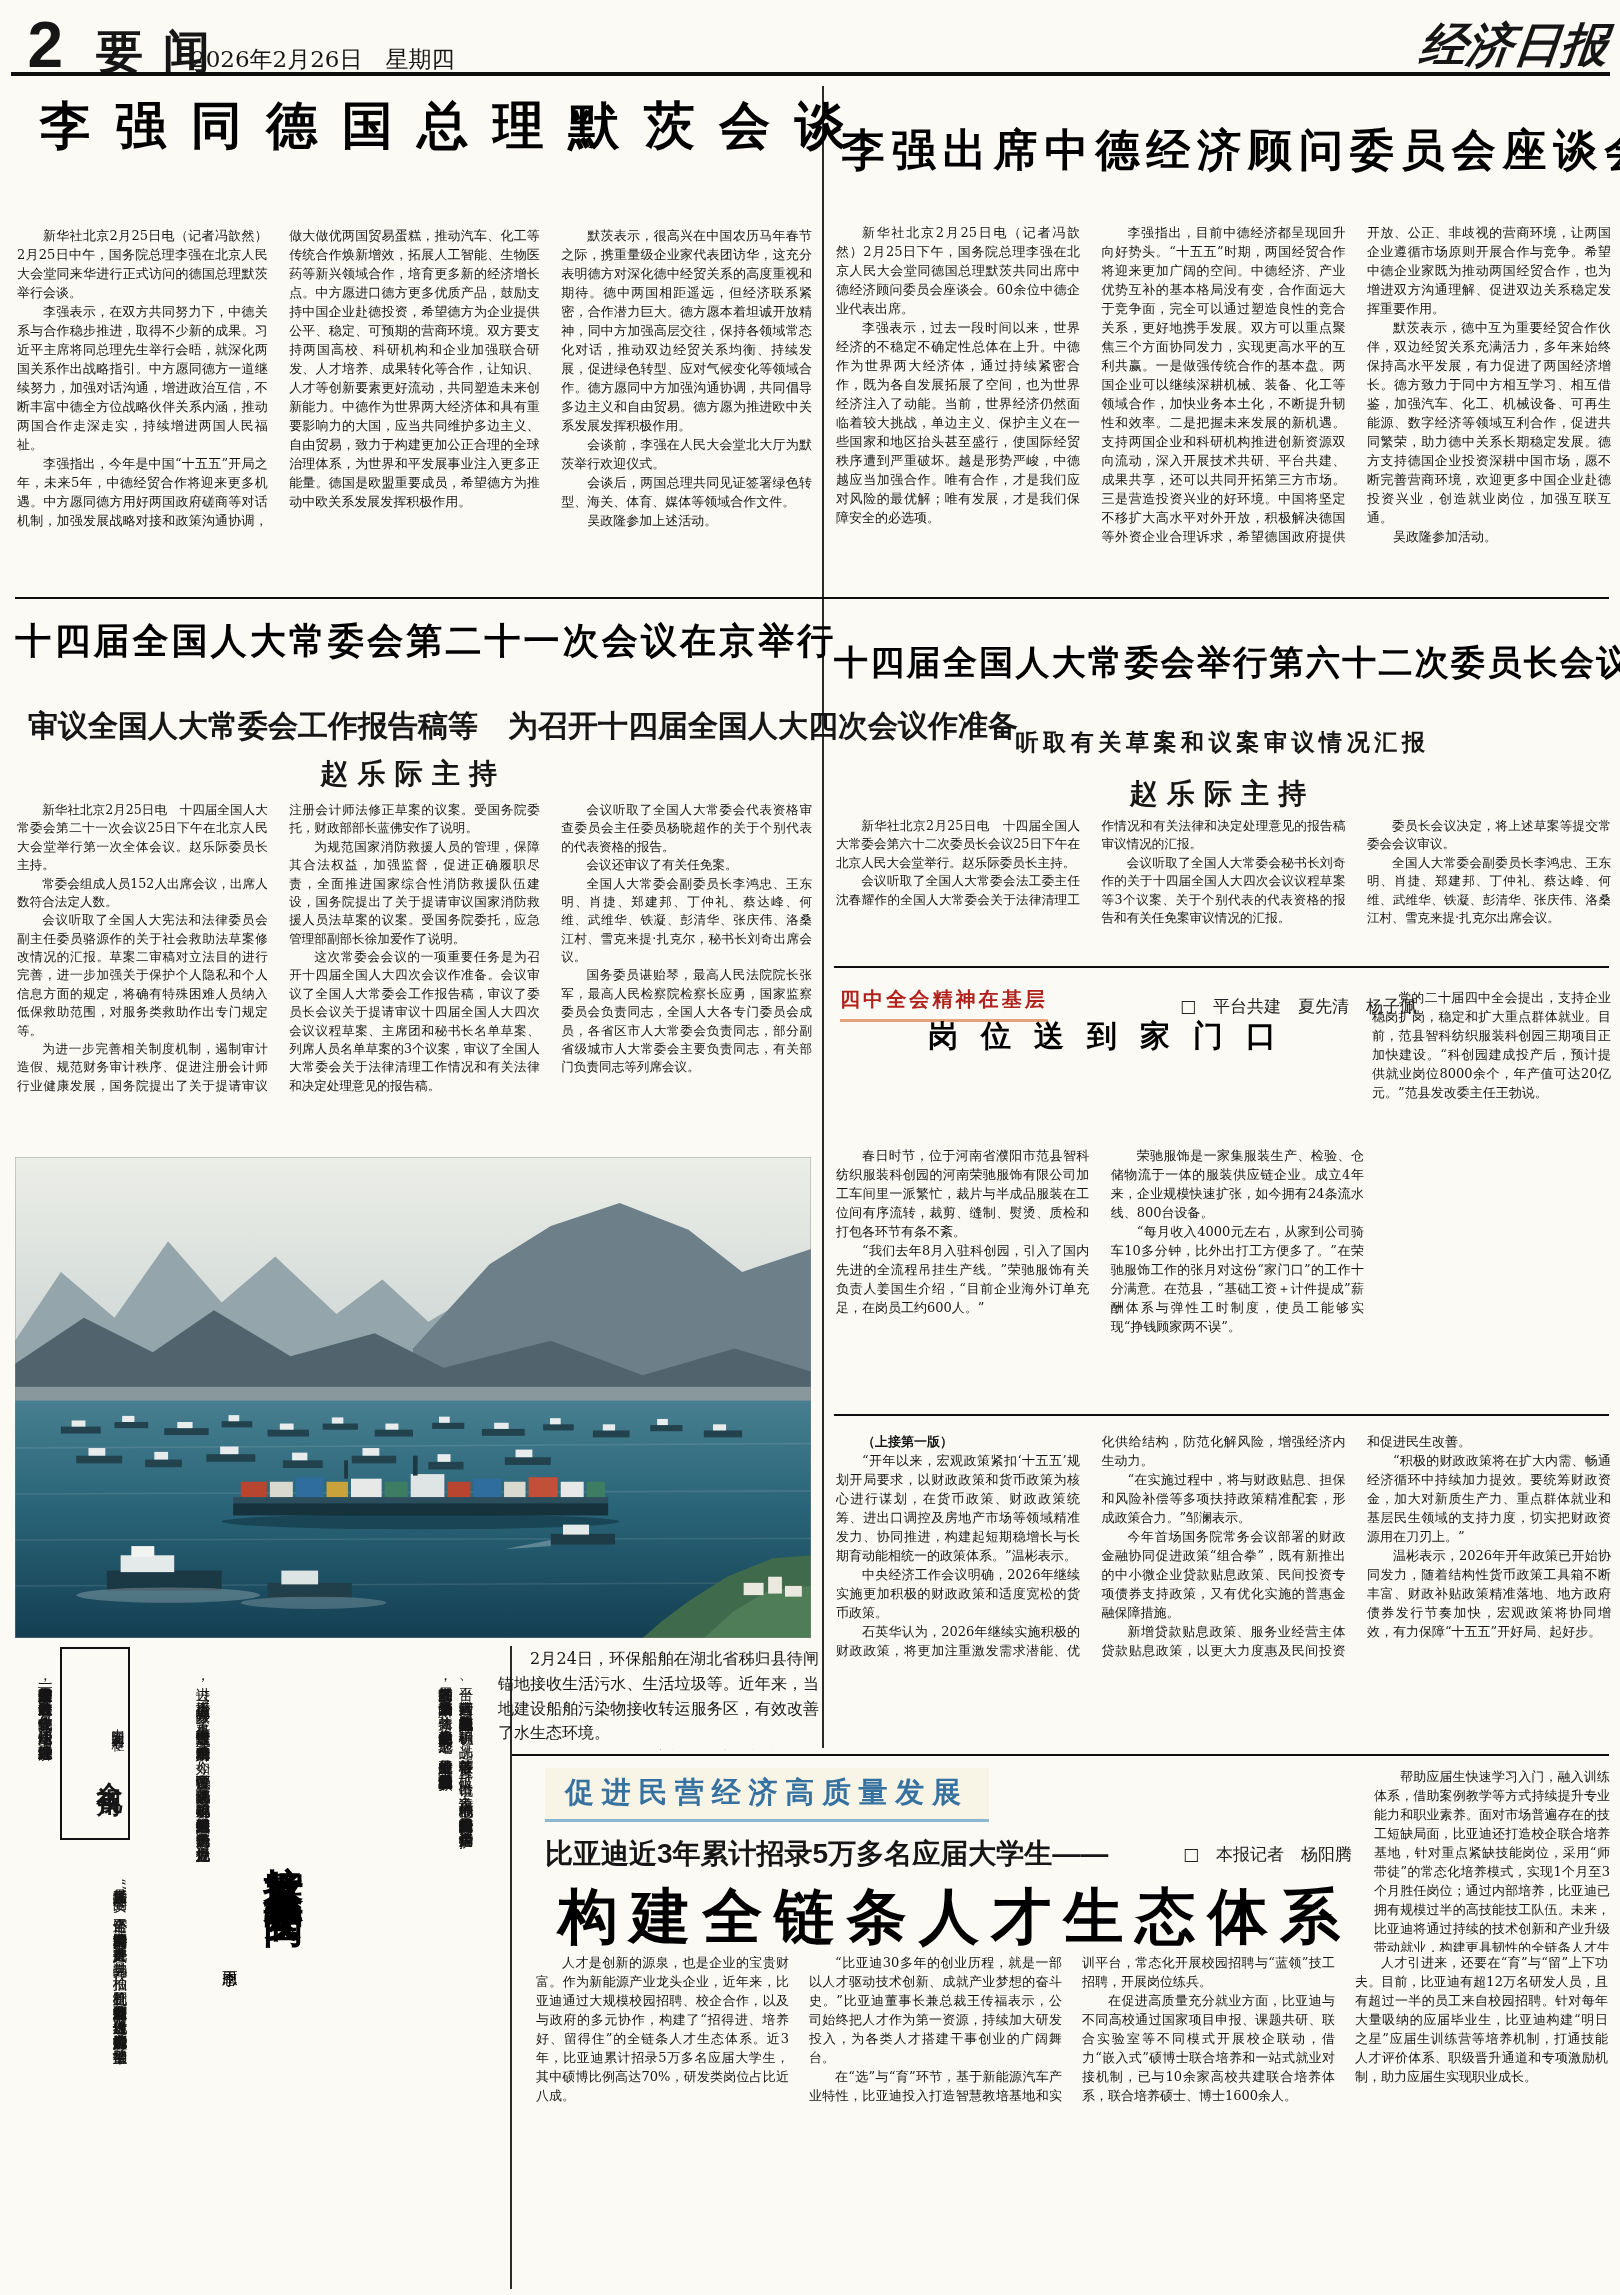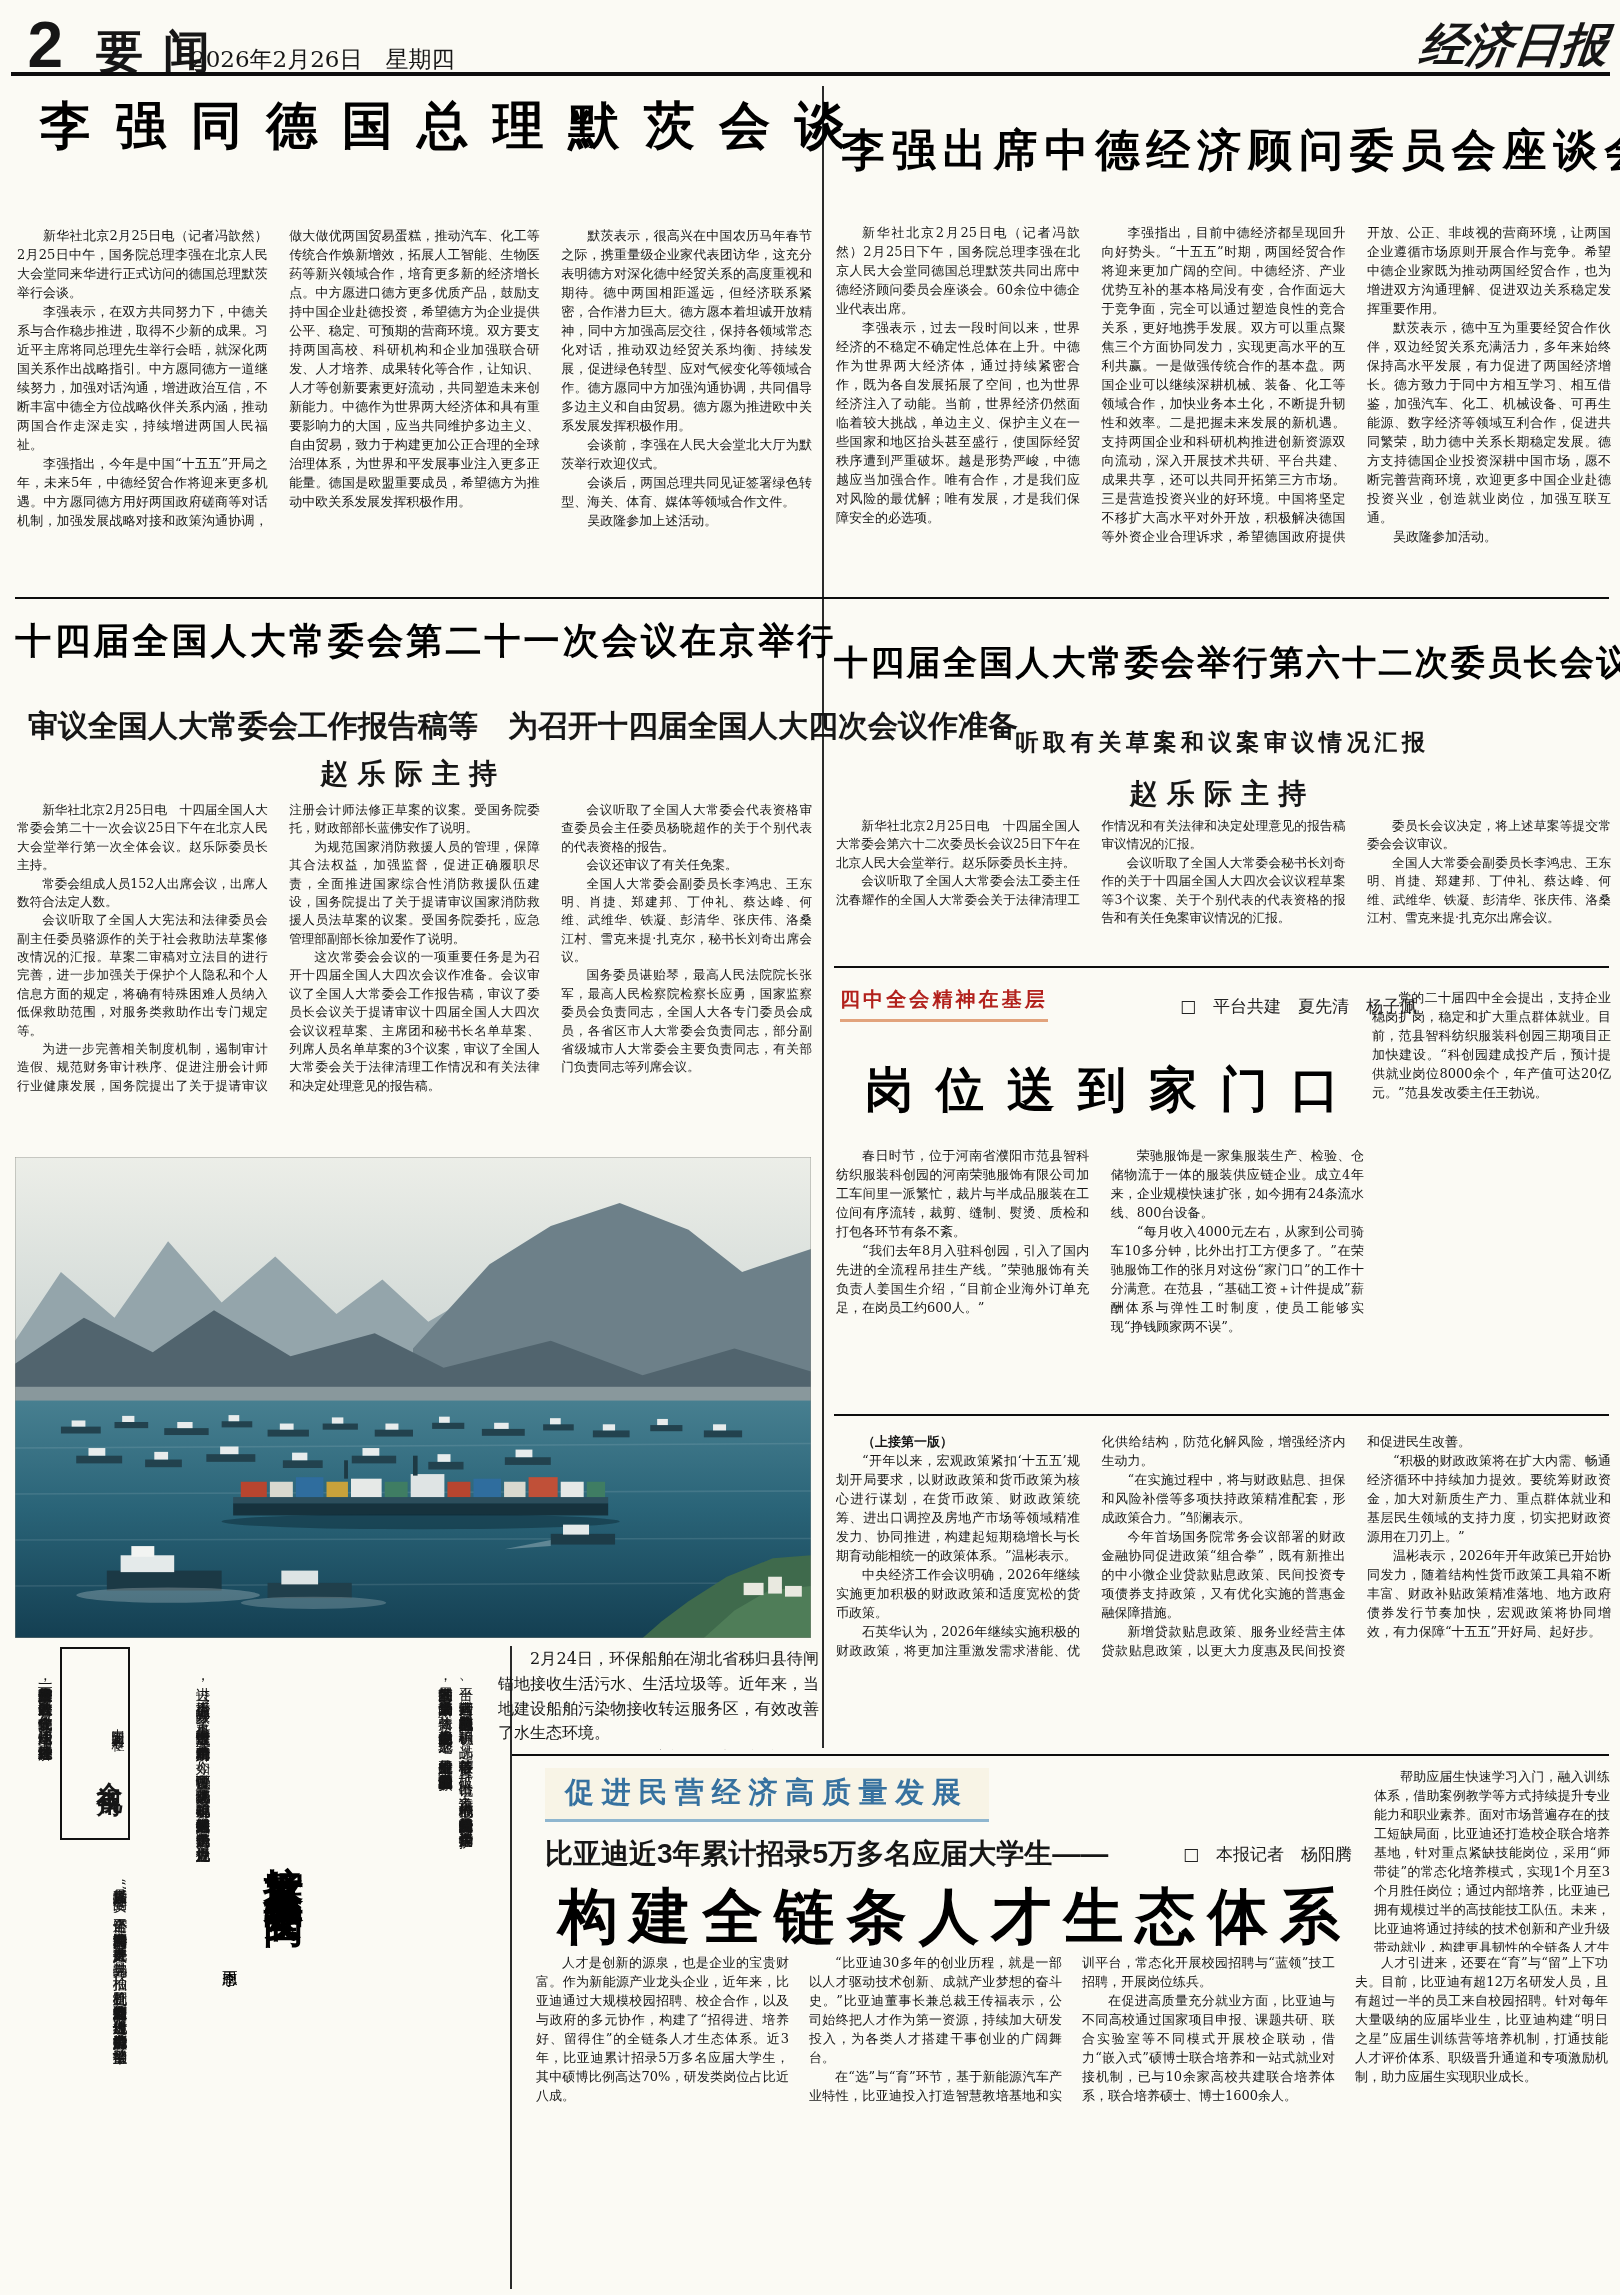--- a/index.html
+++ b/index.html
@@ -215,21 +215,21 @@
   <div class="abs body cols3" style="left:836px;top:817px;width:775px;height:144px;font-size:12.6px;">
       <p>新华社北京2月25日电　十四届全国人大常委会第六十二次委员长会议25日下午在北京人民大会堂举行。赵乐际委员长主持。</p>
       <p>会议听取了全国人大常委会法工委主任沈春耀作的全国人大常委会关于法律清理工作情况和有关法律和决定处理意见的报告稿审议情况的汇报。</p>
       <p>会议听取了全国人大常委会秘书长刘奇作的关于十四届全国人大四次会议议程草案等3个议案、关于个别代表的代表资格的报告和有关任免案审议情况的汇报。</p>
       <p>委员长会议决定，将上述草案等提交常委会会议审议。</p>
       <p>全国人大常委会副委员长李鸿忠、王东明、肖捷、郑建邦、丁仲礼、蔡达峰、何维、武维华、铁凝、彭清华、张庆伟、洛桑江村、雪克来提·扎克尔出席会议。</p>
     </div>
 
   <div class="abs kicker-red" style="left:840px;top:986px;font-size:20px;letter-spacing:3.1px;">四中全会精神在基层</div>
   <div class="abs byline" style="left:1180px;top:995px;">□　平台共建　夏先清　杨子佩</div>
-  <div class="abs headline" style="left:834px;top:1058px;width:536px;font-size:48px;letter-spacing:23px;text-indent:23px;">岗位送到家门口</div>
+  <div class="abs headline" style="left:834px;top:1016px;width:536px;font-size:30px;letter-spacing:23px;text-indent:23px;">岗位送到家门口</div>
   <div class="abs body cols2" style="left:836px;top:1147px;width:528px;height:257px;">
       <p>春日时节，位于河南省濮阳市范县智科纺织服装科创园的河南荣驰服饰有限公司加工车间里一派繁忙，裁片与半成品服装在工位间有序流转，裁剪、缝制、熨烫、质检和打包各环节有条不紊。</p>
       <p>“我们去年8月入驻科创园，引入了国内先进的全流程吊挂生产线。”荣驰服饰有关负责人姜国生介绍，“目前企业海外订单充足，在岗员工约600人。”</p>
       <p>荣驰服饰是一家集服装生产、检验、仓储物流于一体的服装供应链企业。成立4年来，企业规模快速扩张，如今拥有24条流水线、800台设备。</p>
       <p>“每月收入4000元左右，从家到公司骑车10多分钟，比外出打工方便多了。”在荣驰服饰工作的张月对这份“家门口”的工作十分满意。在范县，“基础工资＋计件提成”薪酬体系与弹性工时制度，使员工能够实现“挣钱顾家两不误”。</p>
     </div>
   <div class="abs body" style="left:1372px;top:989px;width:239px;height:415px;">
       <p>党的二十届四中全会提出，支持企业稳岗扩岗，稳定和扩大重点群体就业。目前，范县智科纺织服装科创园三期项目正加快建设。“科创园建成投产后，预计提供就业岗位8000余个，年产值可达20亿元。”范县发改委主任王勃说。</p>
     </div>
 

